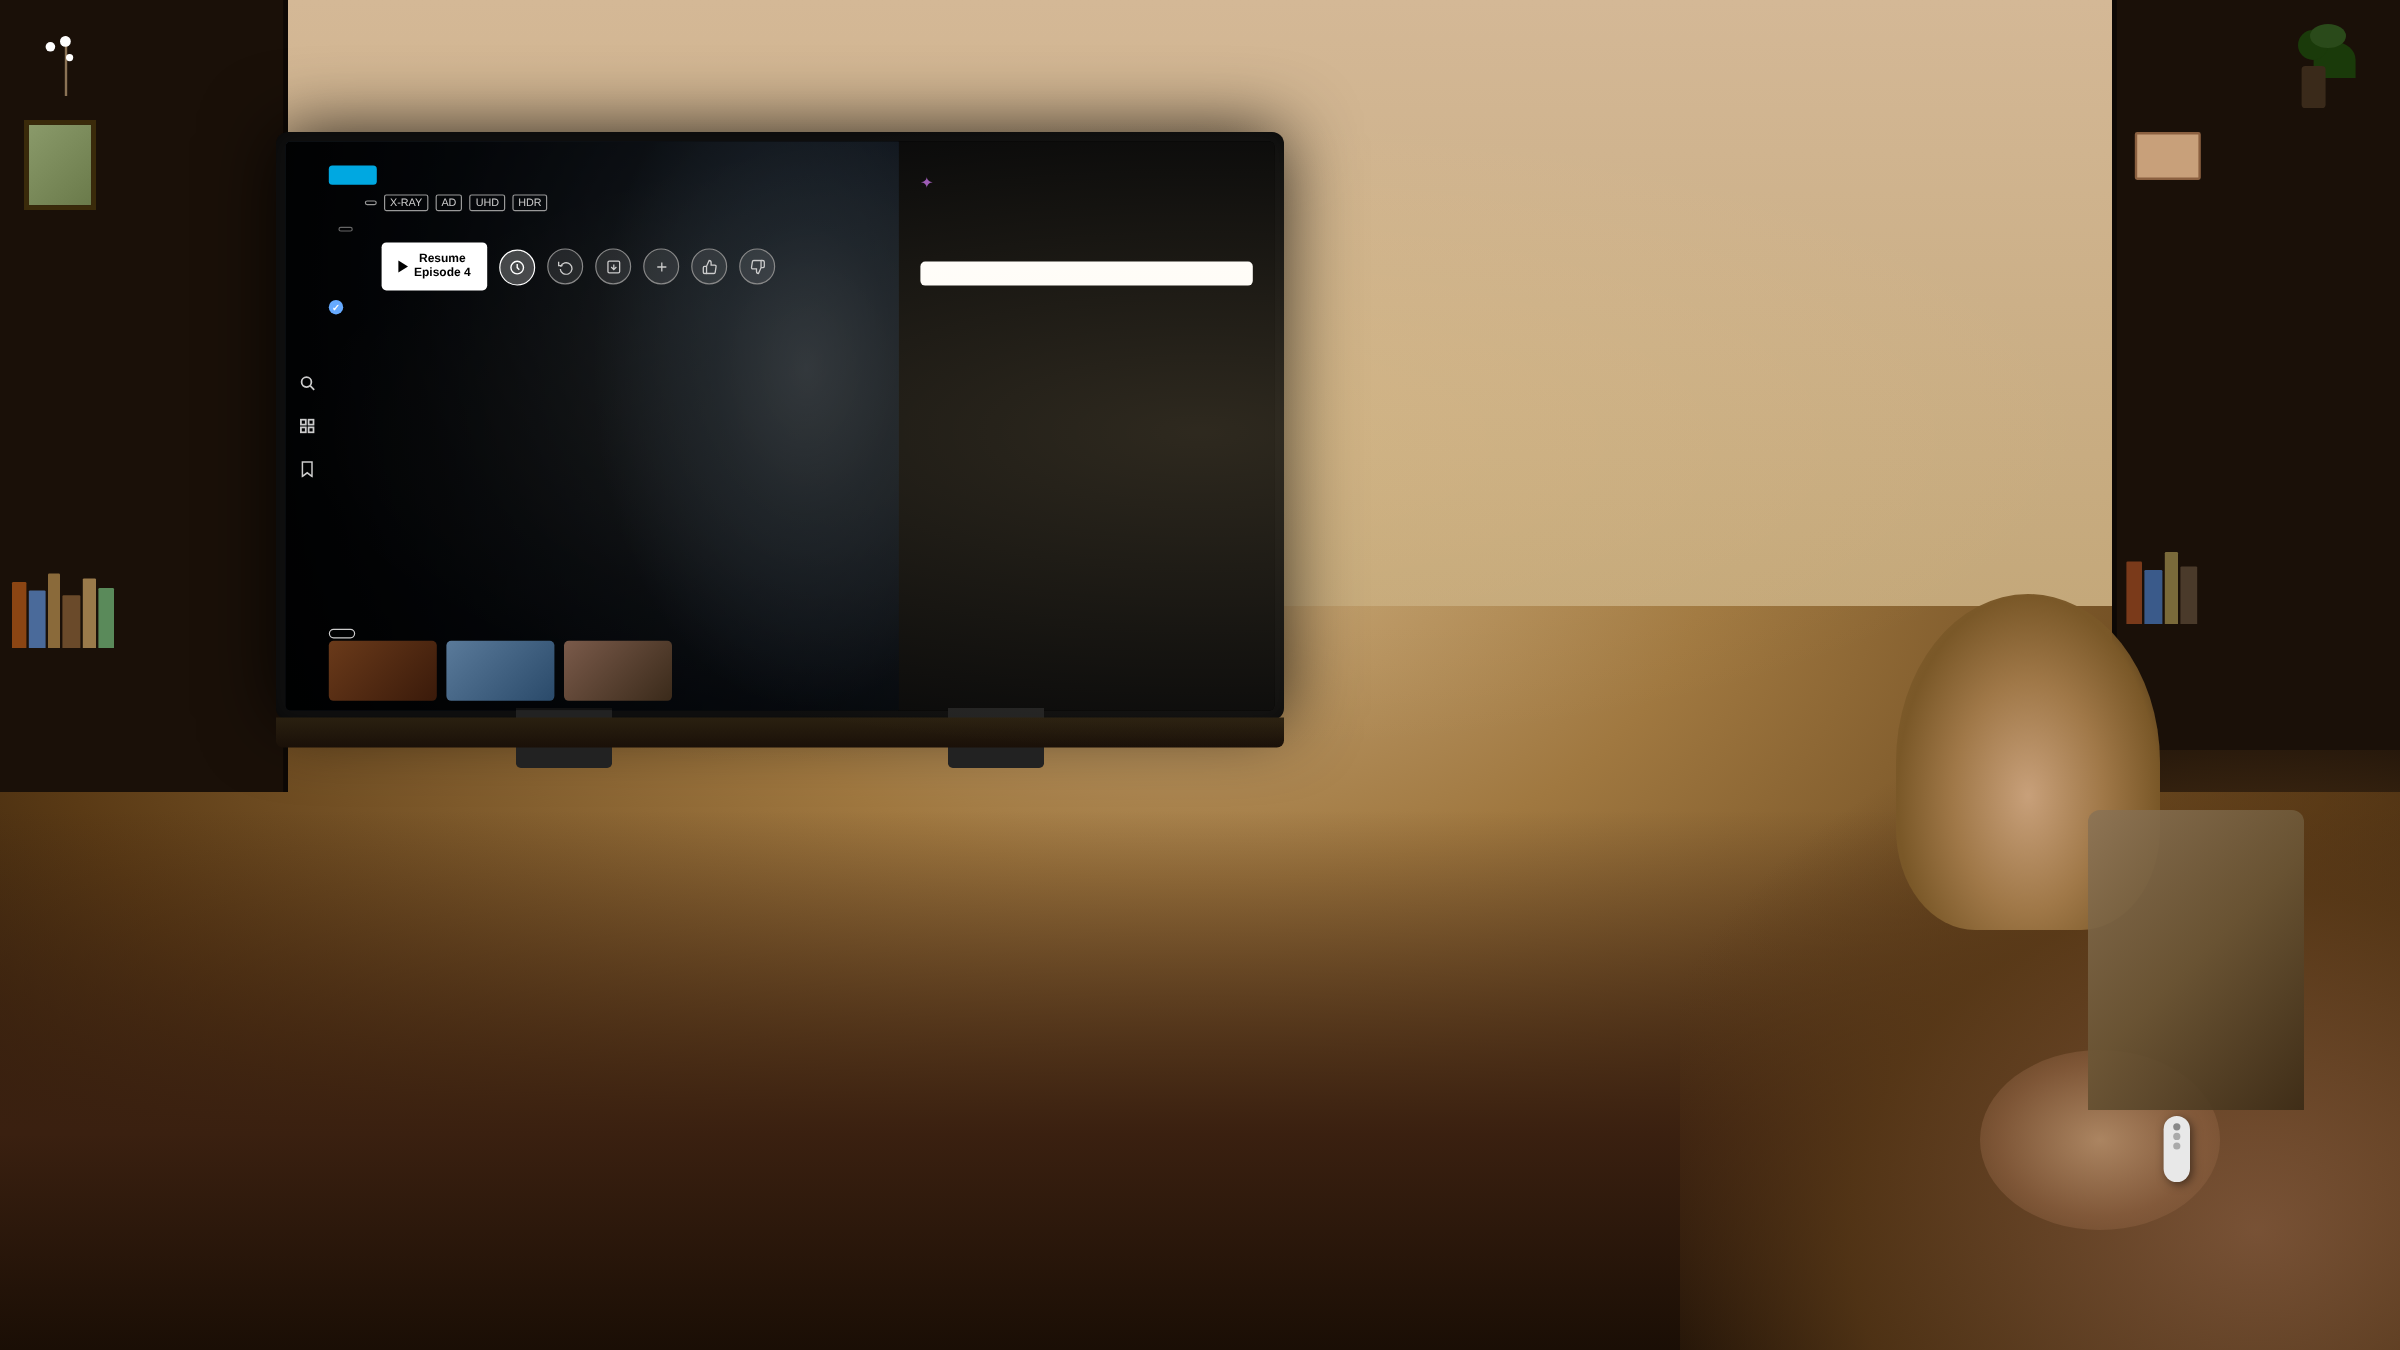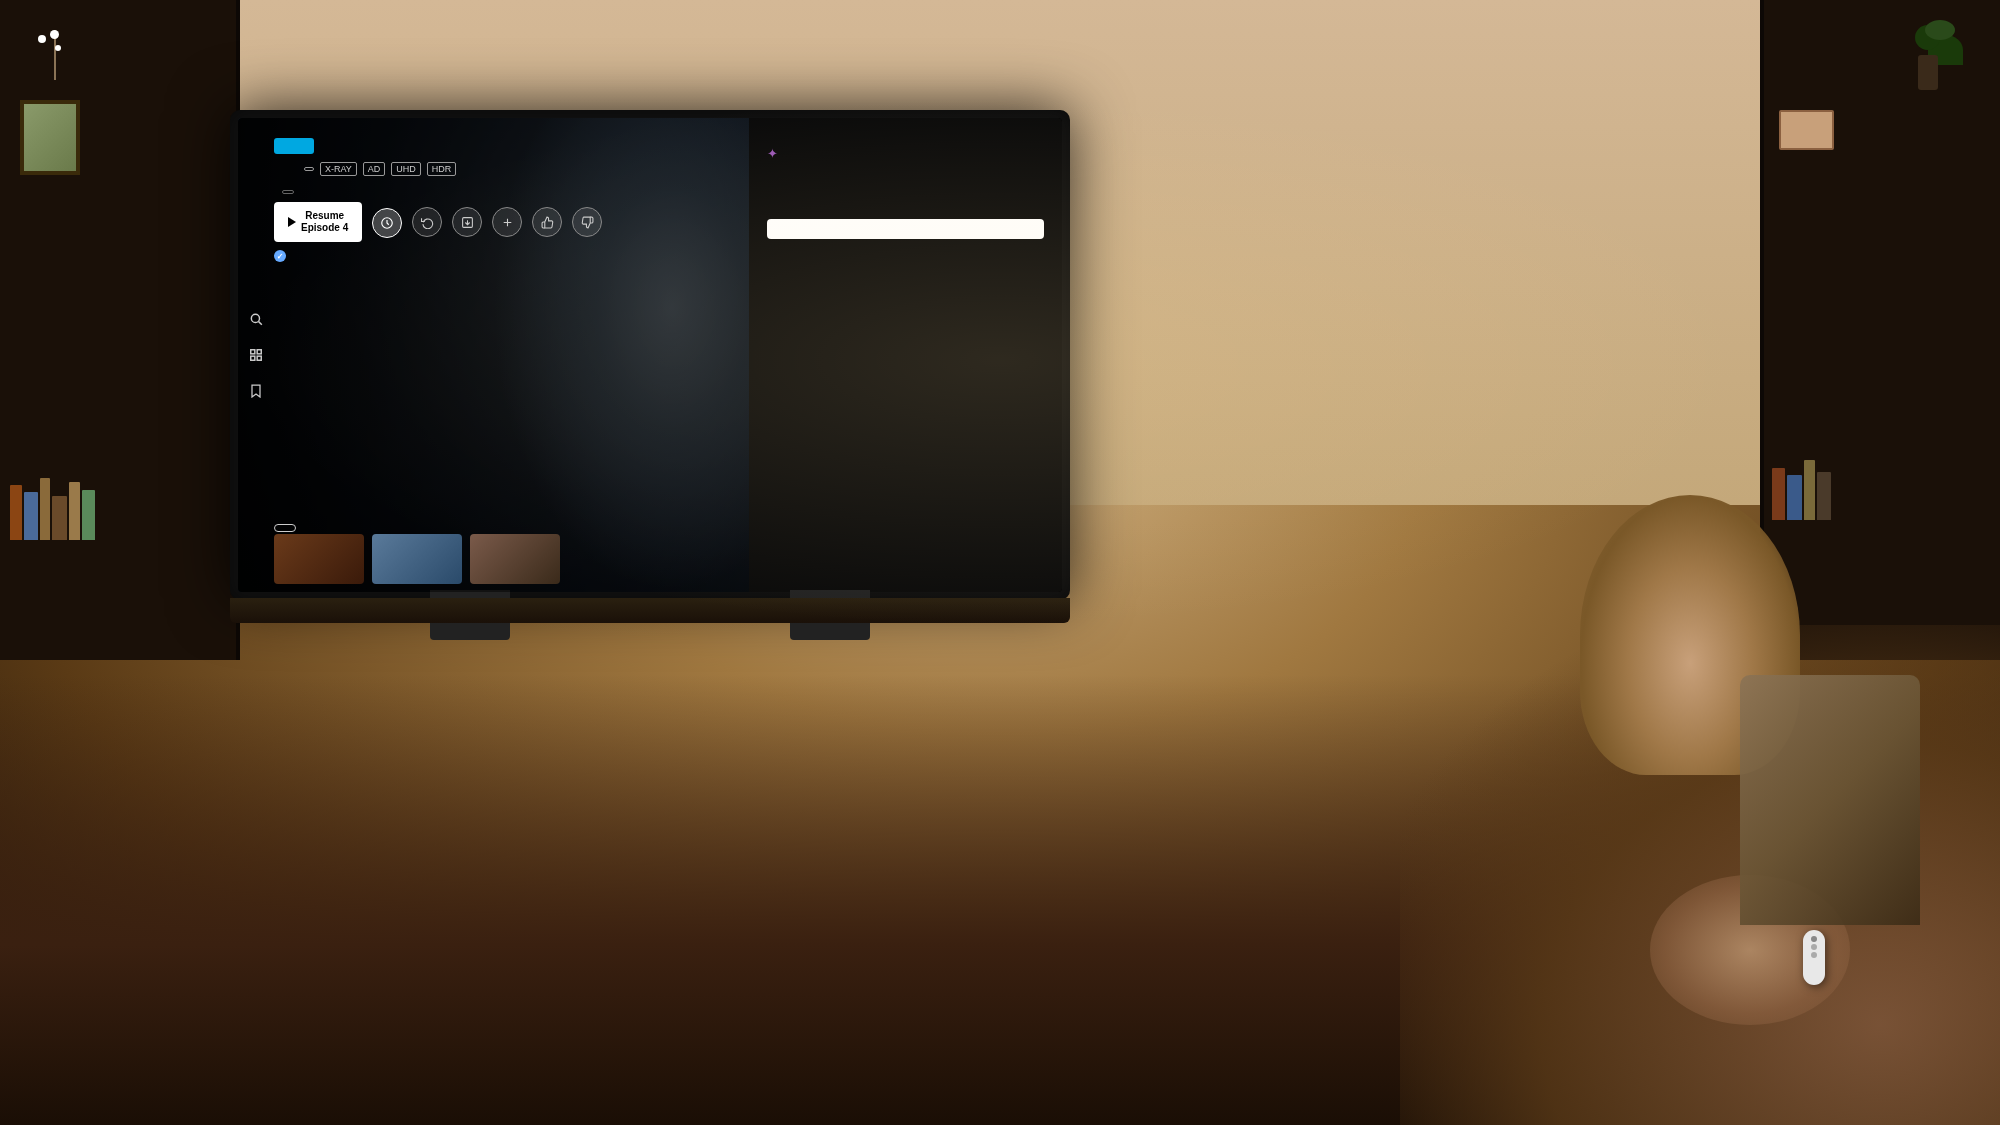--- a/index.html
+++ b/index.html
@@ -206,20 +206,21 @@
       border-radius: 2px;
       margin-left: 4px;
     }
 
     
     .action-row {
       display: flex;
       align-items: center;
       gap: 10px;
       margin-bottom: 8px;
+      margin-left: 44px;
     }
 
     .resume-btn {
       background: white;
       color: black;
       border: none;
       padding: 8px 14px;
       border-radius: 4px;
       font-size: 11px;
       font-weight: bold;

